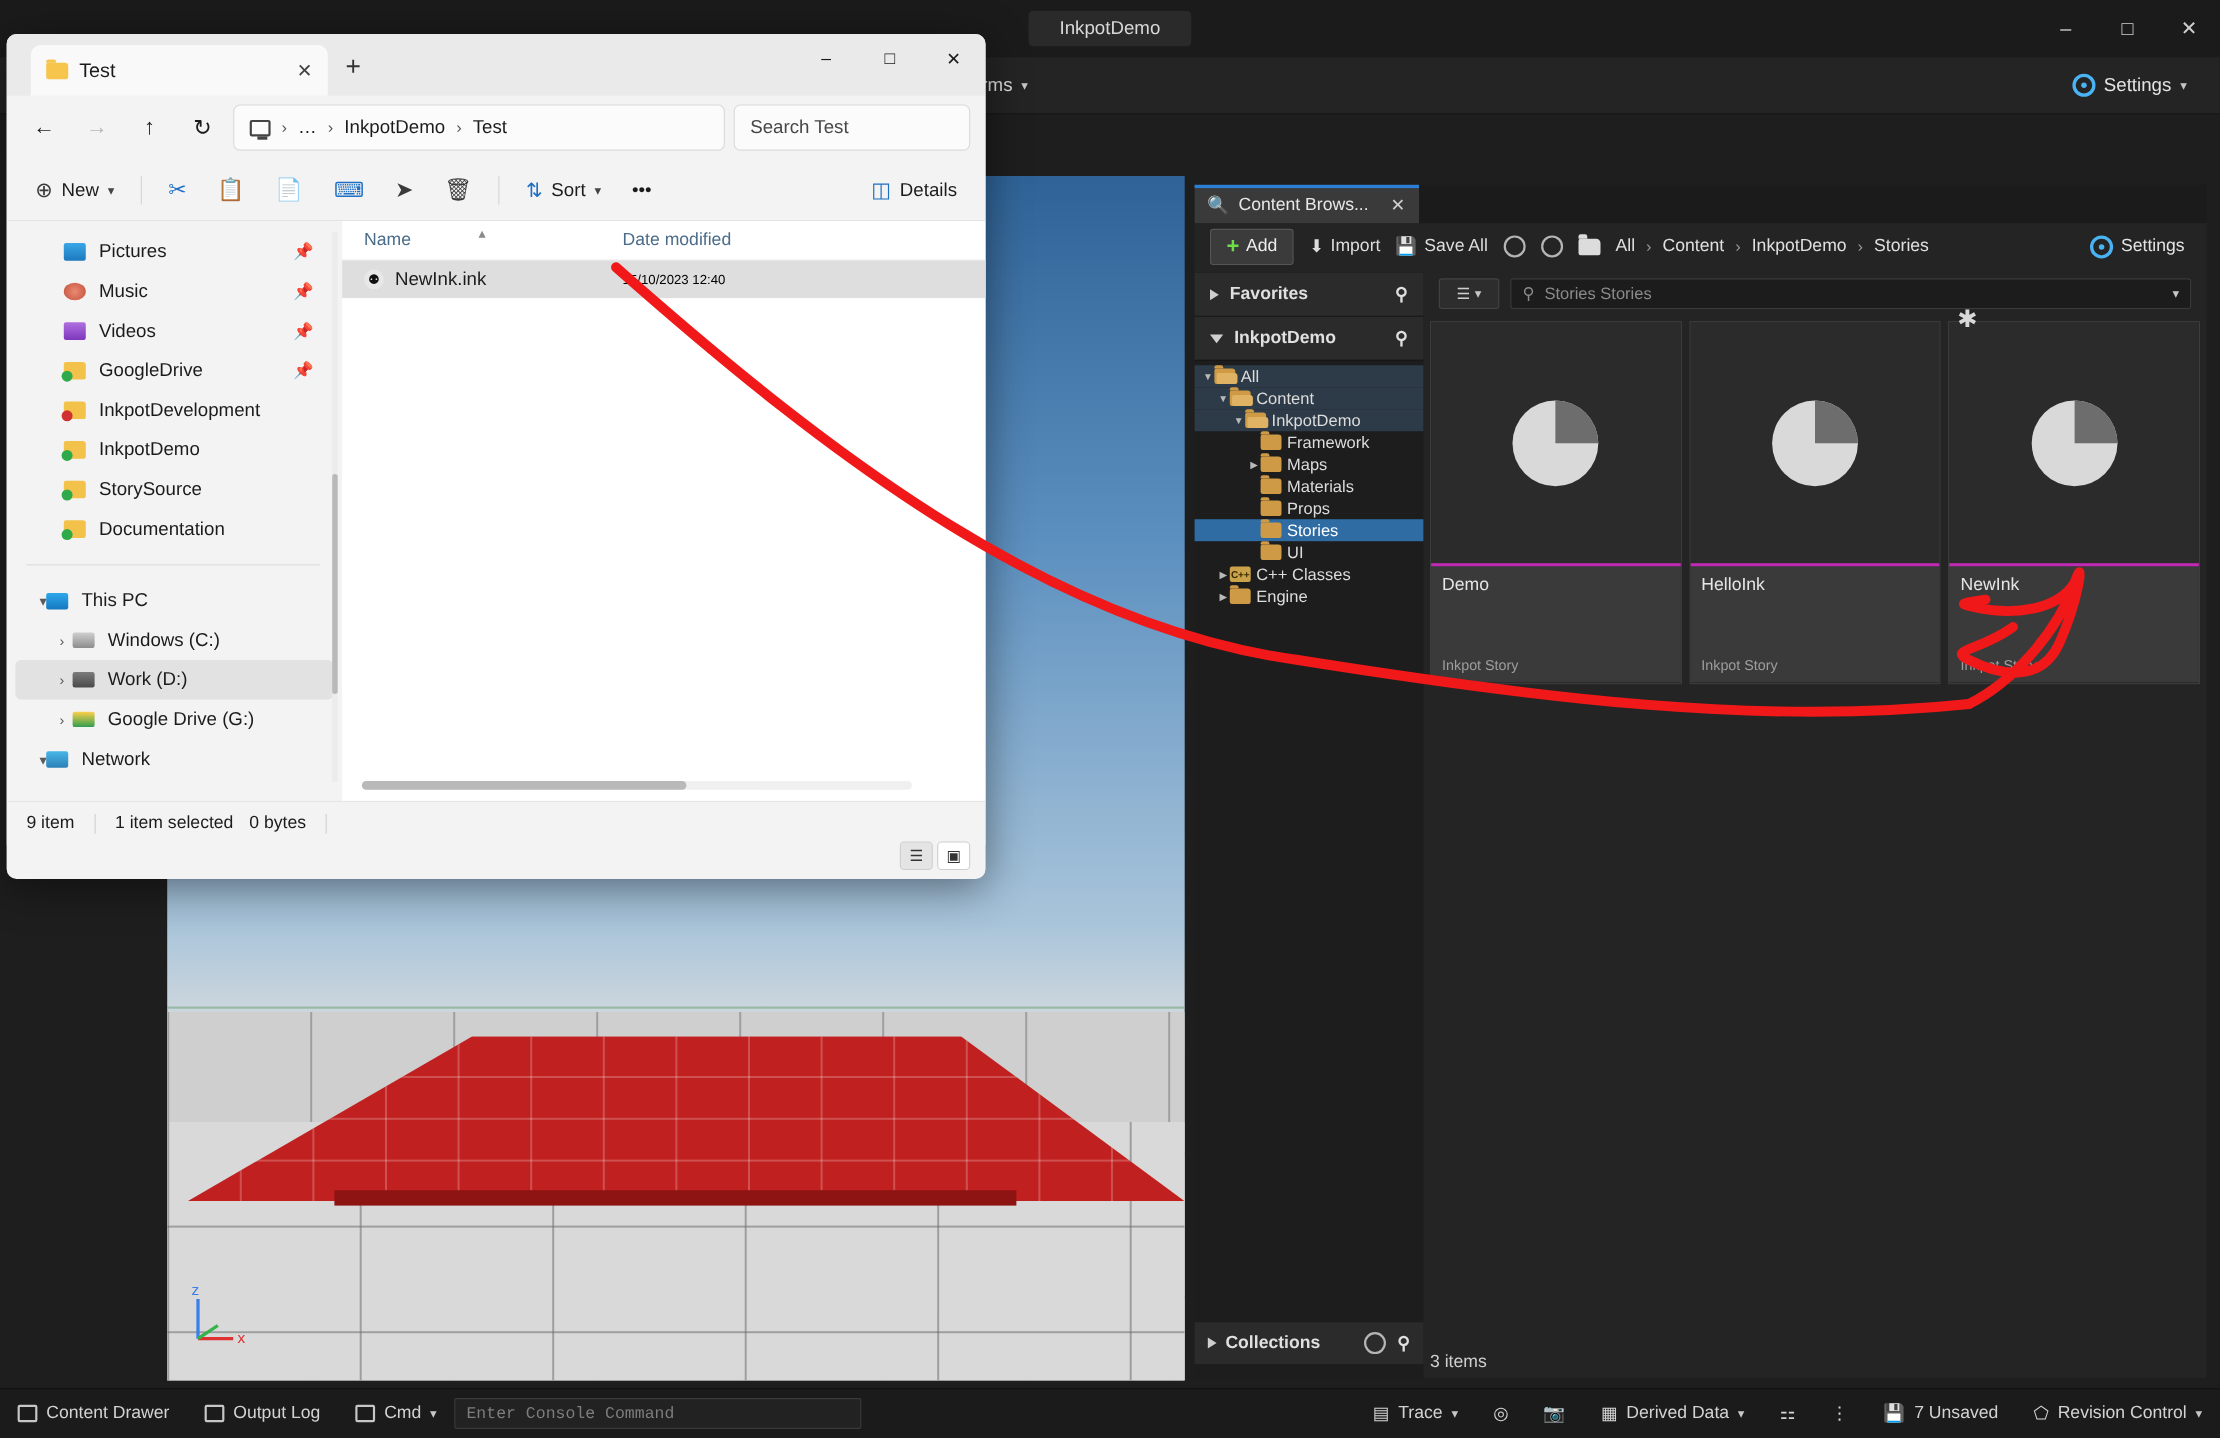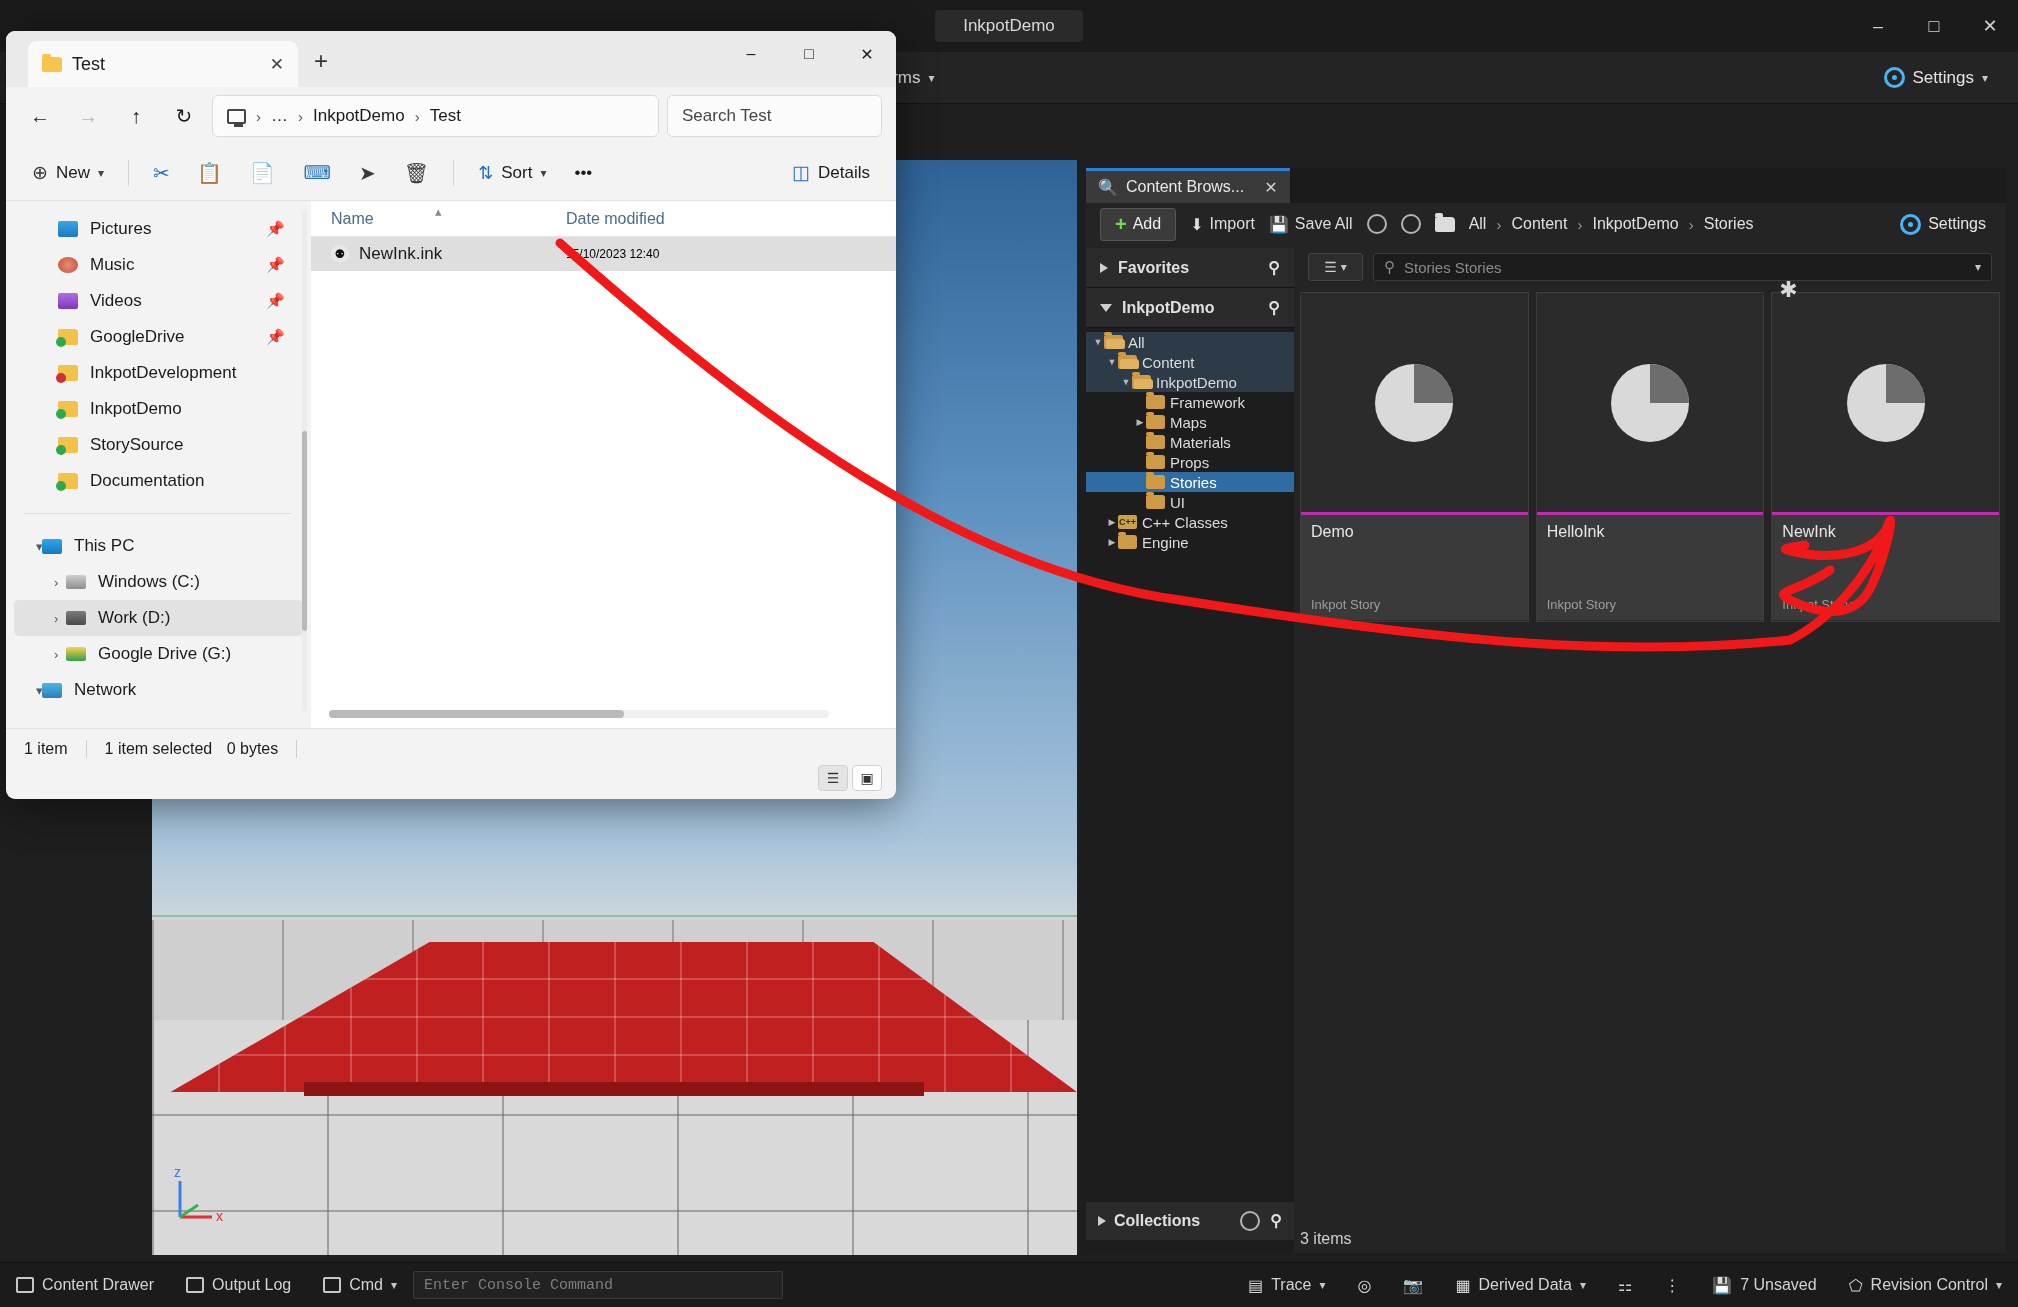--- a/index.html
+++ b/index.html
@@ -712,21 +712,21 @@
             </div>
             <div class="file-date">15/10/2023 12:40</div>
           </div>
         </div>
       <div class="hscroll-track"></div>
       <div class="hscroll-thumb"></div>
     </div>
   </div>
 
   <div class="ex-status">
-    <div class="st-sec">1 item</div>
+    <div class="st-sec">9 item</div>
     <div class="st-divider"></div>
     <div class="st-sec">
       <span>1 item selected</span>
       <span style="margin-left:10px;">0 bytes</span>
     </div>
     <div class="st-divider"></div>
     <div class="view-toggles">
       <div class="vt active">☰</div>
       <div class="vt">▣</div>
     </div>

